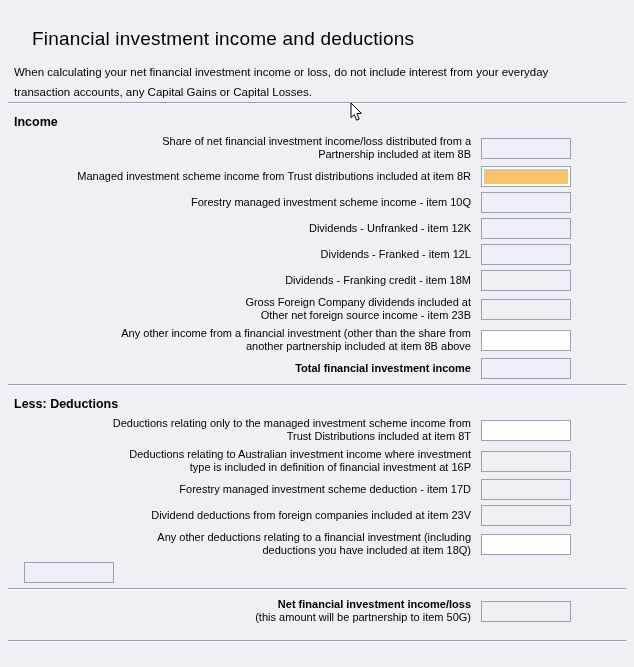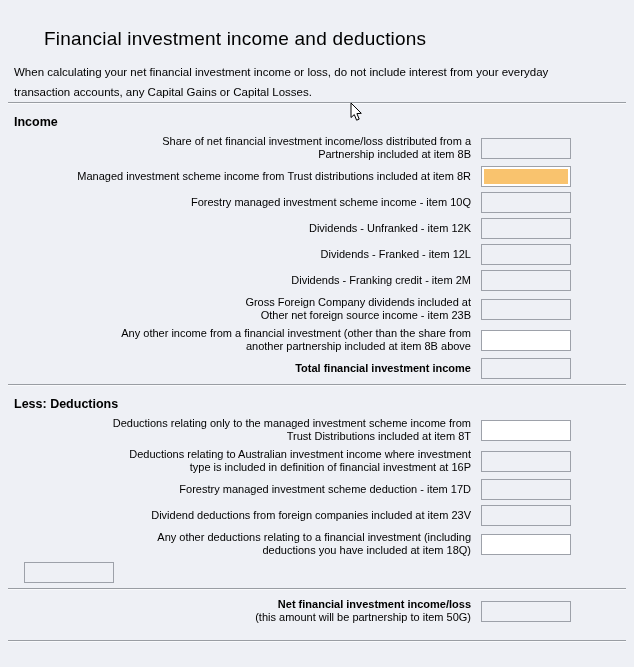--- a/index.html
+++ b/index.html
@@ -18,21 +18,21 @@
   .page {
     position: relative;
     width: 634px;
     height: 667px;
   }
   .page-title {
     font-size: 19px;
     font-weight: 400;
     color: #000;
     margin: 0;
-    padding: 28px 0 0 44px;
+    padding: 28px 0 0 32px;
     letter-spacing: 0.2px;
   }
   .intro {
     font-size: 11.5px;
     line-height: 20px;
     margin: 12px 0 0 14px;
     max-width: 590px;
     white-space: pre-line;
   }
   hr.rule {
@@ -147,21 +147,21 @@
       </div>
       <div class="form-row">
         <div class="field-label">Dividends - Unfranked - item 12K</div>
         <input type="text" class="amount-field readonly" readonly="" value="" style="">
       </div>
       <div class="form-row">
         <div class="field-label">Dividends - Franked - item 12L</div>
         <input type="text" class="amount-field readonly" readonly="" value="" style="">
       </div>
       <div class="form-row">
-        <div class="field-label">Dividends - Franking credit - item 2M</div>
+        <div class="field-label">Dividends - Franking credit - item 18M</div>
         <input type="text" class="amount-field readonly" readonly="" value="" style="">
       </div>
       <div class="form-row">
         <div class="field-label">Gross Foreign Company dividends included at
 Other net foreign source income - item 23B</div>
         <input type="text" class="amount-field readonly" readonly="" value="" style="">
       </div>
       <div class="form-row">
         <div class="field-label">Any other income from a financial investment (other than the share from
 another partnership included at item 8B above</div>

